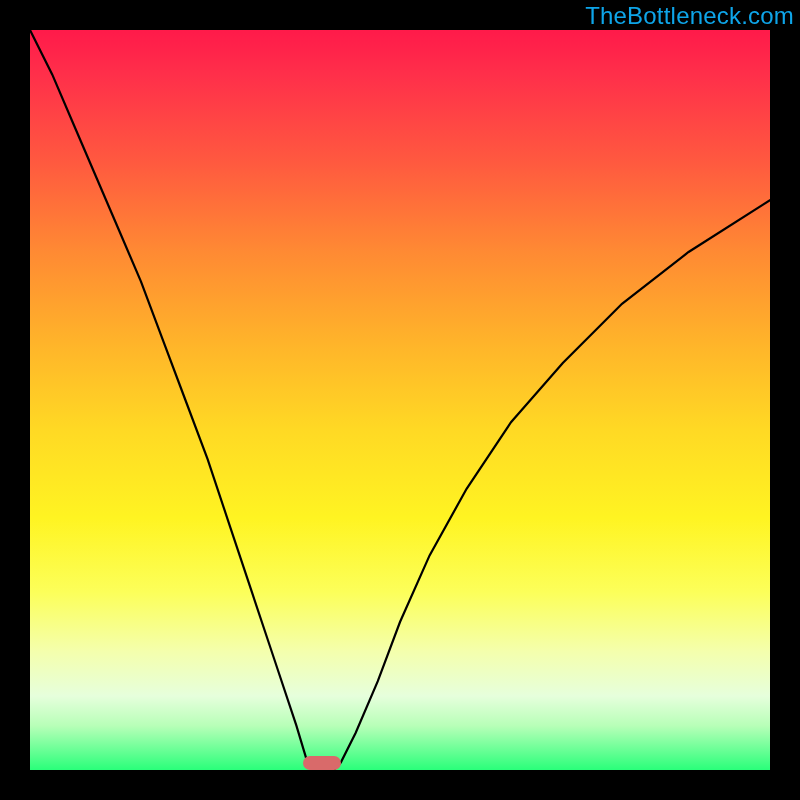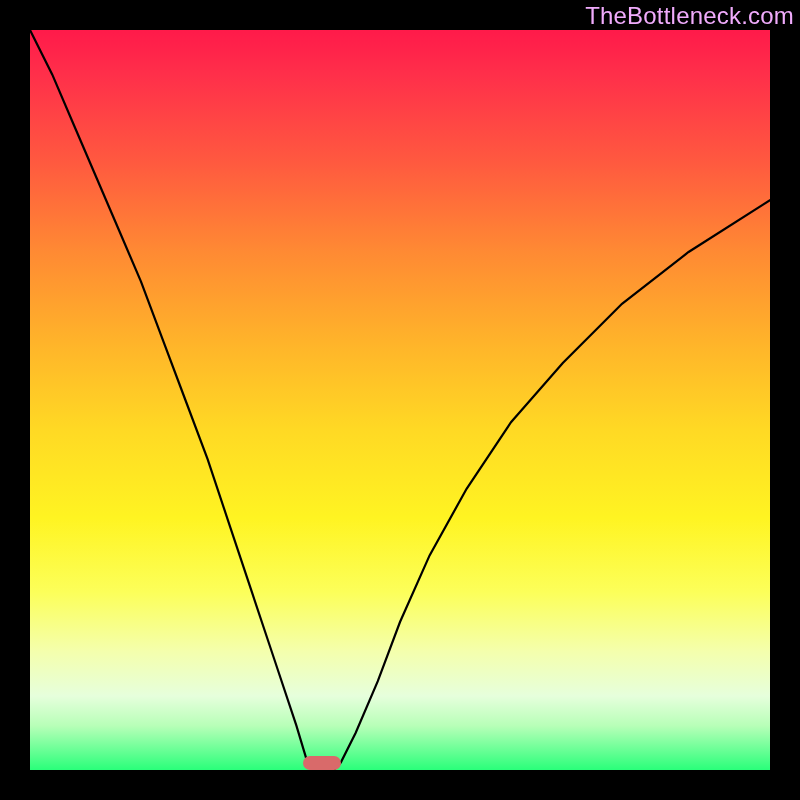--- a/index.html
+++ b/index.html
@@ -30,21 +30,21 @@
       #b8ffb8 94%,
       #2aff7a 100%
     );
   }
   .watermark {
     position: absolute;
     top: 2px;
     right: 6px;
     font-size: 24px;
     font-weight: 500;
-    color: #f0abfc;
+    color: #0ea5e9;
     letter-spacing: 0.2px;
     z-index: 10;
   }
   .marker {
     position: absolute;
     background: #d96a6a;
     border-radius: 7px;
     z-index: 5;
   }
   svg.curves {

